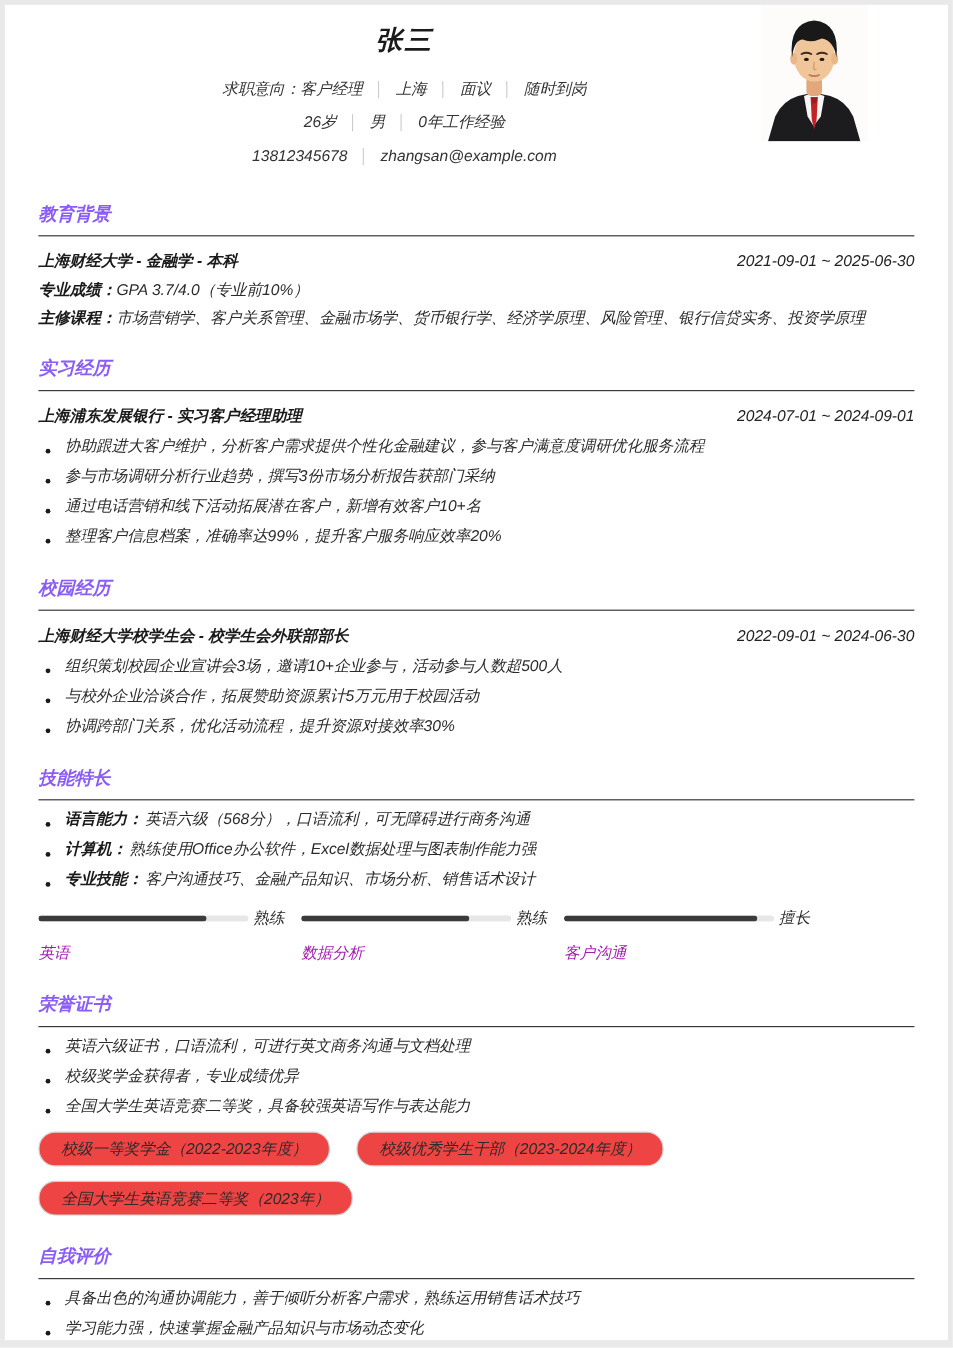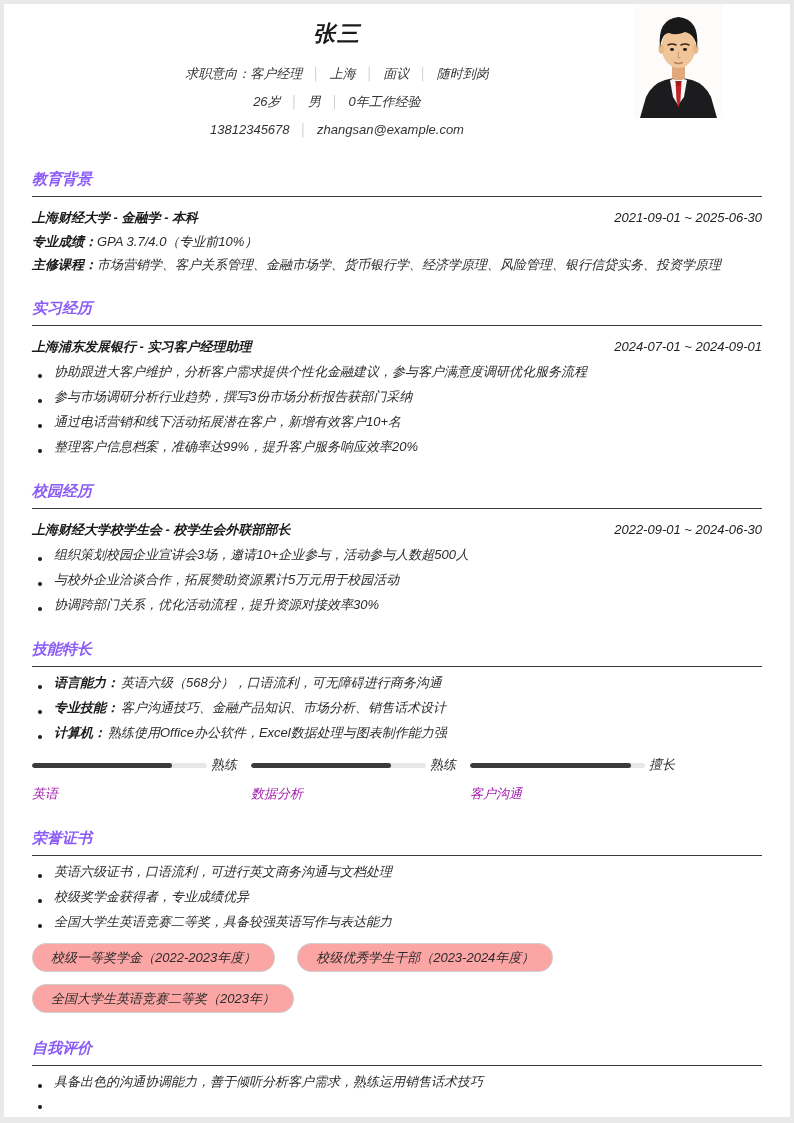--- a/index.html
+++ b/index.html
@@ -50,21 +50,21 @@
   .bar-row { display: flex; align-items: center; }
   .bar-track { flex: 1; height: 5px; background: #e7e7e7; border-radius: 3px; overflow: hidden; }
   .bar-fill { height: 100%; background: #3b3b3b; border-radius: 3px; }
   .bar-level { margin-left: 4px; font-size: 13px; color: #2b2b2b; flex: none; }
   .bar-name { margin-top: 11px; font-size: 13px; color: #a21caf; }
   
   .tag-row { display: flex; margin-top: 12px; }
   .tag {
     font-size: 13px; color: #2b2b2b; line-height: 17px;
     border: 1px solid #cfcfcf; border-radius: 14px;
-    padding: 5px 18px; margin-right: 22px; background: #fca5a5; white-space: nowrap;
+    padding: 5px 18px; margin-right: 22px; background: #ef4444; white-space: nowrap;
   }
 </style>
 </head>
 <body>
 
 <div class="page">
 
   <div class="header">
     <div class="header-text">
       <div class="candidate-name">张三</div>
@@ -173,25 +173,25 @@
   </div>
 
   <div class="section">
     <div class="section-title">技能特长</div>
     <div class="bullet">
         <span class="dot"></span>
         <span><b>语言能力：</b><span>英语六级（568分），口语流利，可无障碍进行商务沟通</span></span>
       </div>
     <div class="bullet">
         <span class="dot"></span>
+        <span><b>计算机：</b><span>熟练使用Office办公软件，Excel数据处理与图表制作能力强</span></span>
+      </div>
+    <div class="bullet">
+        <span class="dot"></span>
         <span><b>专业技能：</b><span>客户沟通技巧、金融产品知识、市场分析、销售话术设计</span></span>
-      </div>
-    <div class="bullet">
-        <span class="dot"></span>
-        <span><b>计算机：</b><span>熟练使用Office办公软件，Excel数据处理与图表制作能力强</span></span>
       </div>
 
     <div class="bars">
       <div class="bar-col">
         <div class="bar-row">
           <div class="bar-track">
               <div class="bar-fill" style="width: 80%;"></div>
             </div>
           <span class="bar-level">熟练</span>
         </div>
@@ -242,17 +242,18 @@
   </div>
 
   <div class="section">
     <div class="section-title">自我评价</div>
     <div class="bullet">
         <span class="dot"></span>
         <span>具备出色的沟通协调能力，善于倾听分析客户需求，熟练运用销售话术技巧</span>
       </div>
     <div class="bullet">
         <span class="dot"></span>
+        <span>学习能力强，快速掌握金融产品知识与市场动态变化</span>
       </div>
 
   </div>
 
 </div>
 
 </body></html>

